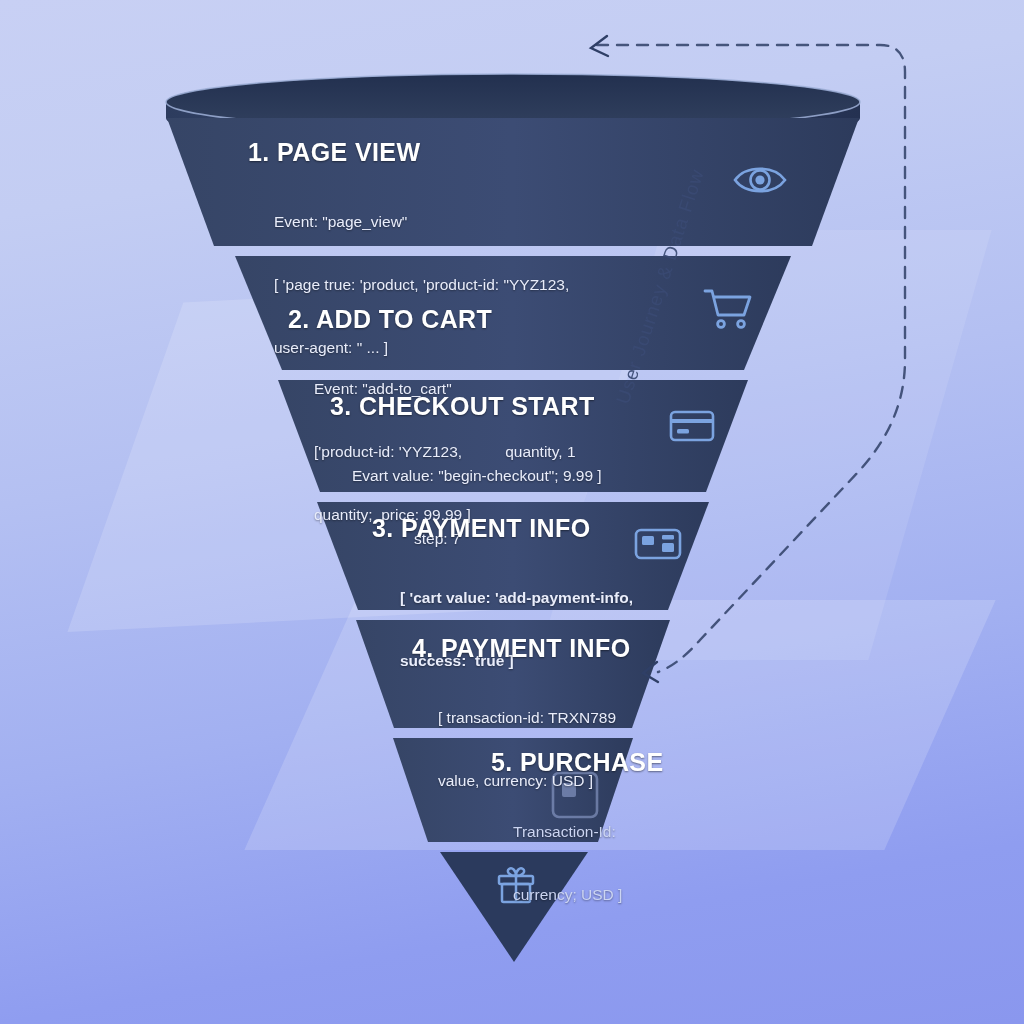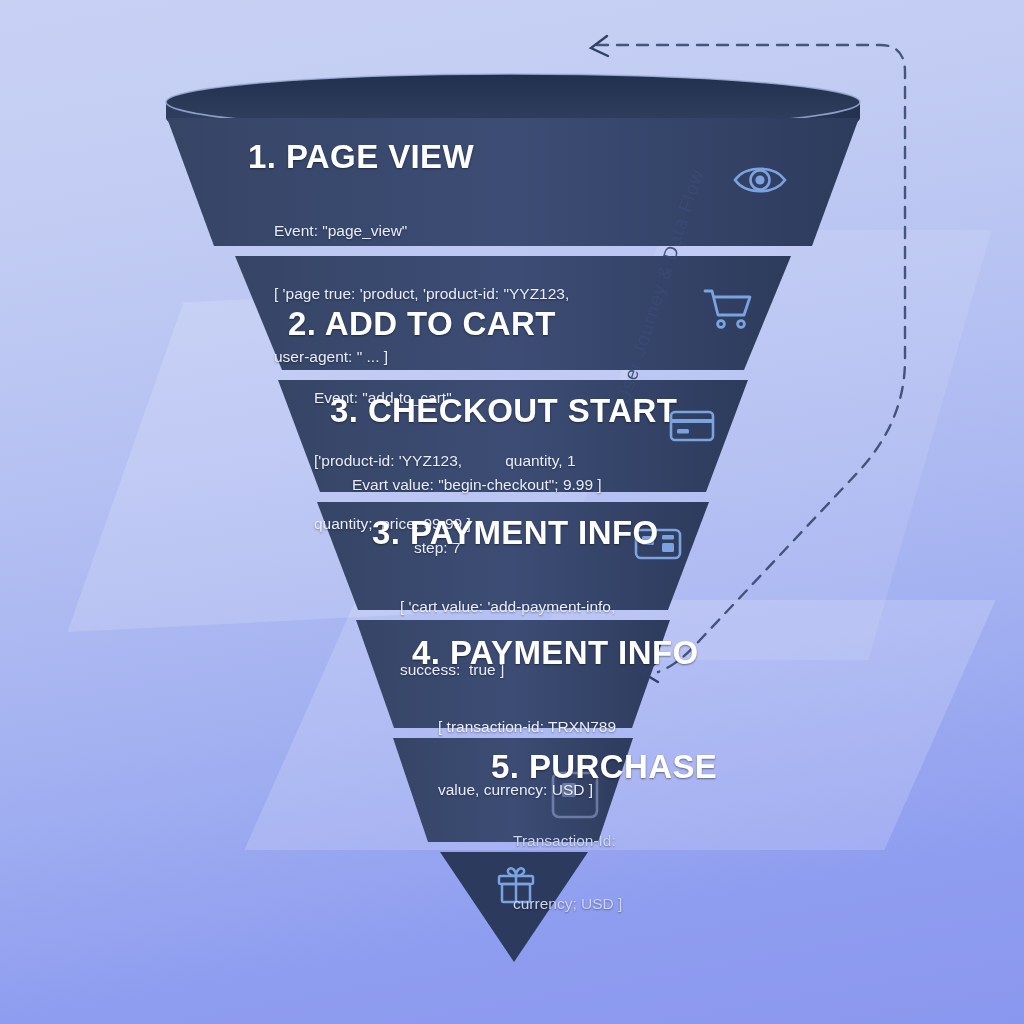--- a/index.html
+++ b/index.html
@@ -61,21 +61,21 @@
 
   
   .stage-text {
     position: absolute;
     color: #ffffff;
     pointer-events: none;
   }
   .stage-title {
     font-family: "Liberation Sans Narrow", "Liberation Sans", sans-serif;
     font-weight: bold;
-    font-size: 33px;
+    font-size: 25px;
     letter-spacing: 0.4px;
     color: #ffffff;
     text-shadow: 0 1px 2px rgba(0,0,0,0.45);
     white-space: nowrap;
     margin: 0 0 2px 0;
   }
   .stage-lines {
     font-family: "Liberation Sans", sans-serif;
     font-size: 15.5px;
     line-height: 21px;
@@ -90,21 +90,21 @@
   #st1 { left: 248px; top: 138px; }
   #st2 { left: 288px; top: 265px; margin-top: 40px; }
   #st3 { left: 330px; top: 392px; }
   #st4 { left: 372px; top: 514px; }
   #st5 { left: 412px; top: 634px; }
   #st6 { left: 444px; top: 748px; margin-left: 47px; }
 
   #st1 .stage-lines { padding-left: 26px; }
   #st2 .stage-lines { padding-left: 26px; }
   #st3 .stage-lines { padding-left: 22px; }
-  #st4 .stage-lines { padding-left: 28px; }
+  #st4 .stage-lines { padding-left: 28px; font-weight: bold; }
   #st5 .stage-lines { padding-left: 26px; }
   #st6 .stage-lines { padding-left: 22px; color: #ccd5f2; }
 
   #st3 .stage-lines .ln.indented { padding-left: 62px; }
 
   
   .stage-icon {
     position: absolute;
     pointer-events: none;
   }

